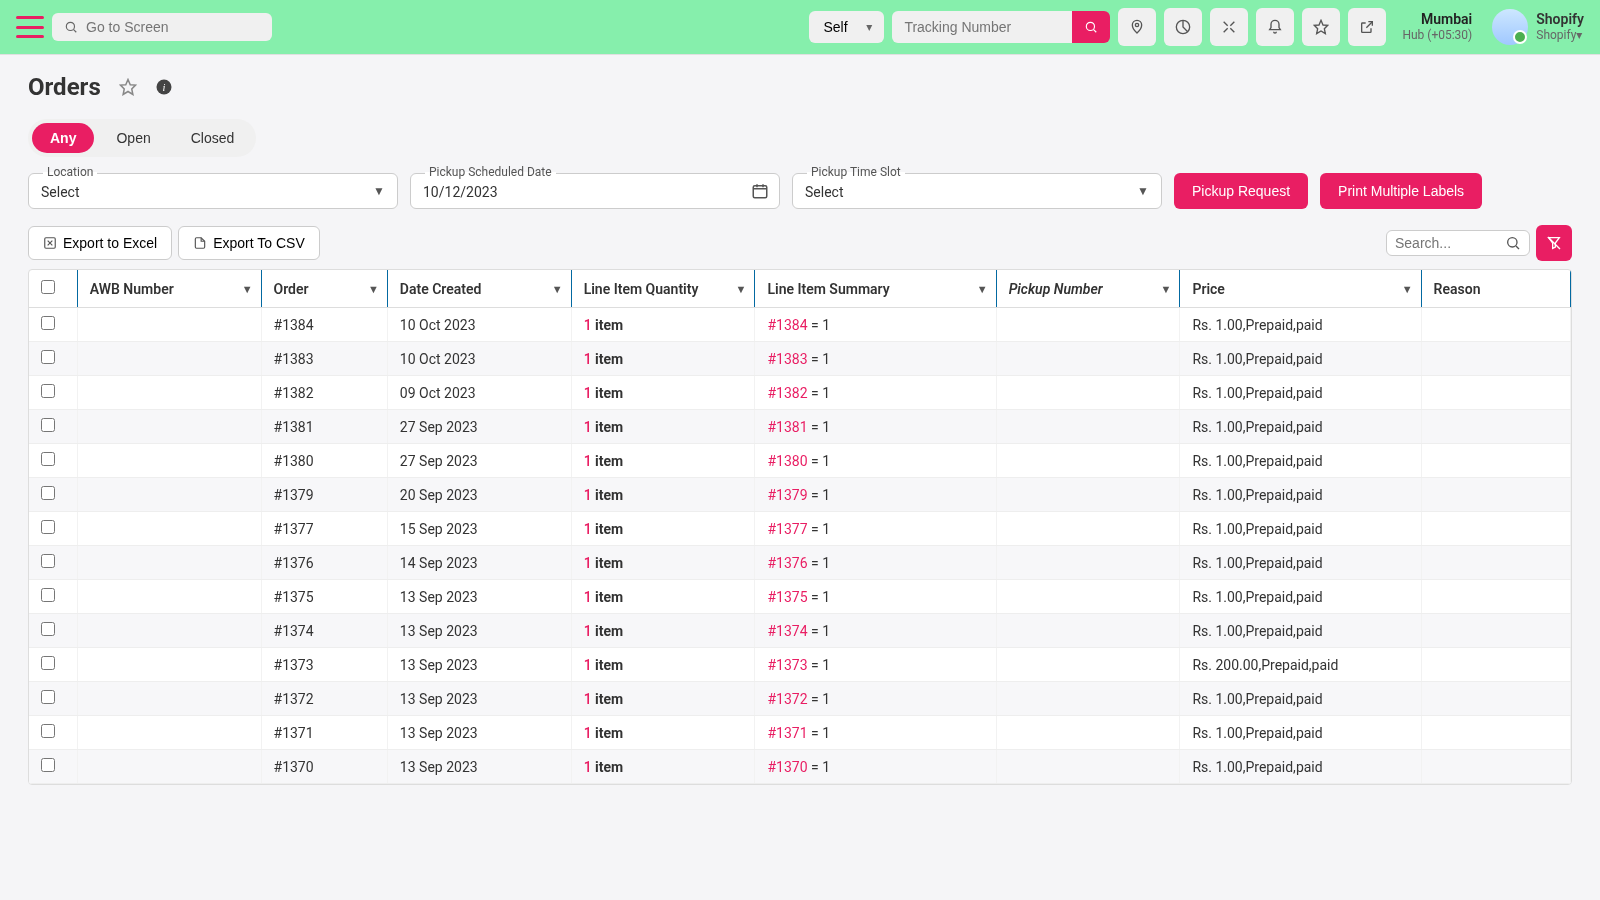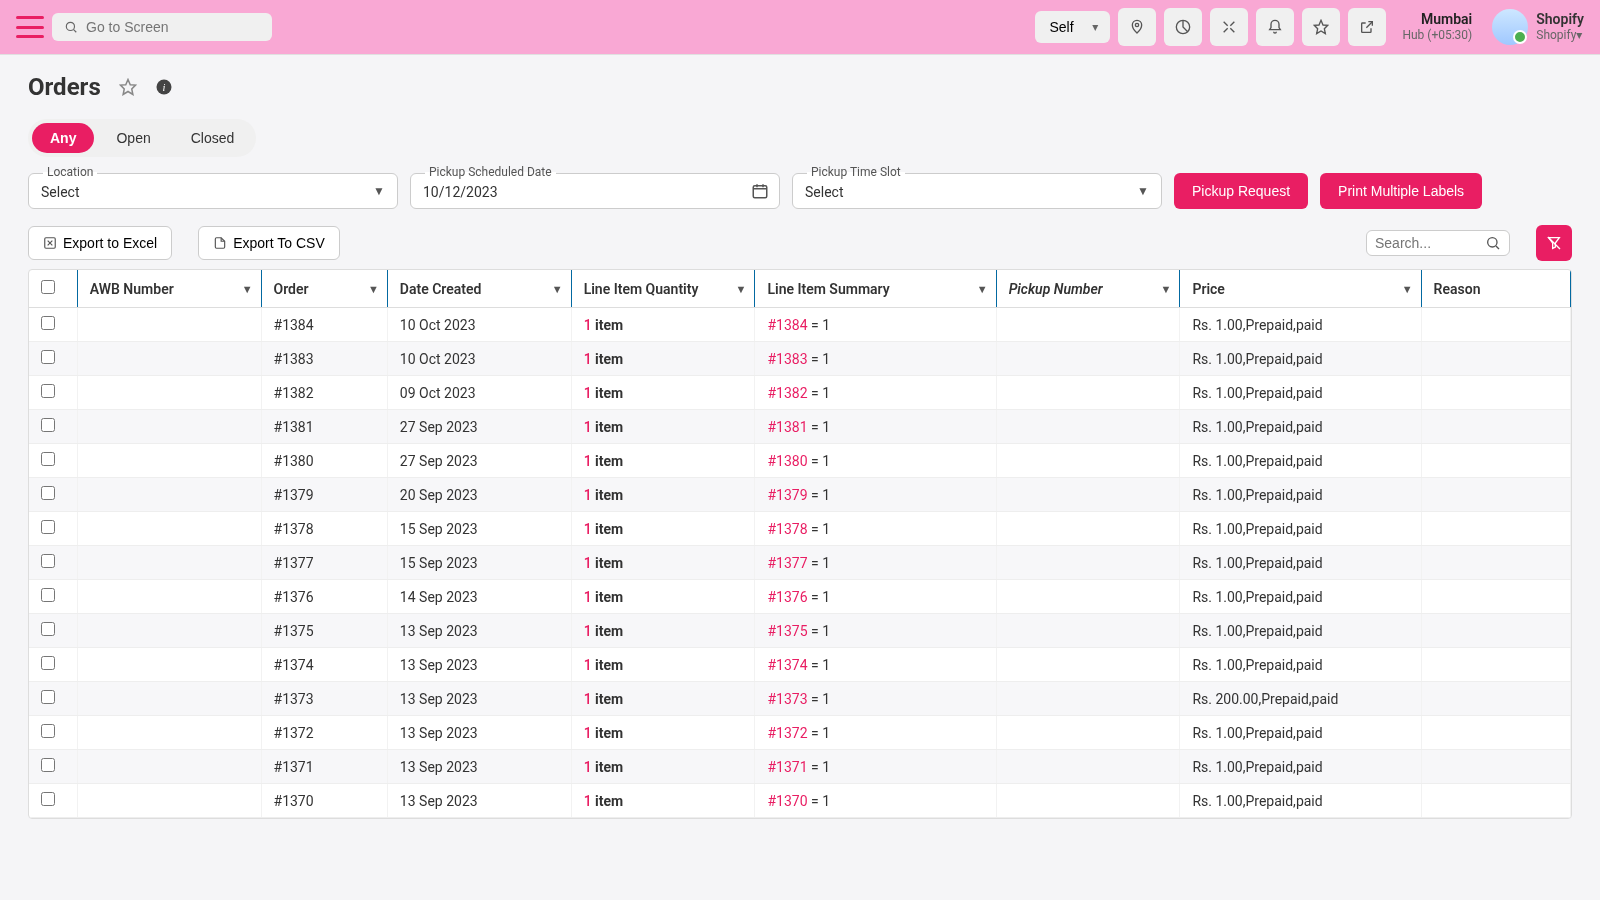--- a/index.html
+++ b/index.html
@@ -1,19 +1,19 @@
 <!DOCTYPE html>
 <html><head>
 <meta charset="utf-8">
 <style>
 * { box-sizing: border-box; margin: 0; padding: 0; }
 body { font-family: -apple-system, BlinkMacSystemFont, "Segoe UI", Roboto, sans-serif; background: #f5f5f7; color: #333; font-size: 14px; }
 
 
-.topbar { display: flex; align-items: center; gap: 8px; padding: 8px 16px; background: #f9a8d4; border-bottom: 1px solid #e0e0e0; }
+.topbar { display: flex; align-items: center; gap: 8px; padding: 8px 16px; background: #86efac; border-bottom: 1px solid #e0e0e0; }
 .hamburger { width: 28px; height: 22px; display: flex; flex-direction: column; justify-content: space-between; cursor: pointer; }
 .hamburger span { height: 3px; background: #e91e63; border-radius: 2px; }
 .search-box { display: flex; align-items: center; background: #f0f0f0; border-radius: 6px; padding: 6px 12px; gap: 8px; width: 220px; }
 .search-box input { border: none; background: transparent; outline: none; font-size: 14px; flex: 1; }
 .spacer { flex: 1; }
 .self-select { background: #f0f0f0; border: none; padding: 8px 36px 8px 14px; border-radius: 6px; font-size: 14px; appearance: none; cursor: pointer; position: relative; }
 .select-wrap { position: relative; display: inline-block; }
 .select-wrap::after { content: "▾"; position: absolute; right: 12px; top: 50%; transform: translateY(-50%); color: #666; pointer-events: none; font-size: 12px; }
 .track-input { background: #f0f0f0; border: none; padding: 8px 12px; border-radius: 6px 0 0 6px; font-size: 14px; width: 180px; outline: none; }
 .track-btn { background: #e91e63; border: none; padding: 8px 12px; border-radius: 0 6px 6px 0; color: #fff; cursor: pointer; }
@@ -42,21 +42,21 @@
 .field { position: relative; background: #fff; border: 1px solid #ccc; border-radius: 6px; padding: 6px 12px 8px; display: flex; flex-direction: column; }
 .field .label { font-size: 12px; color: #555; position: absolute; top: -9px; left: 14px; background: linear-gradient(#f5f5f7 50%, #fff 50%); padding: 0 4px; }
 .field .value { font-size: 14px; padding-top: 4px; }
 .field.location { width: 370px; }
 .field.date { width: 370px; }
 .field.slot { width: 370px; }
 .field .caret { position: absolute; right: 12px; top: 50%; transform: translateY(-50%); color: #555; font-size: 12px; }
 .field .cal { position: absolute; right: 10px; top: 50%; transform: translateY(-50%); color: #555; }
 .btn-primary { background: #e91e63; color: #fff; border: none; padding: 10px 18px; border-radius: 6px; font-size: 14px; cursor: pointer; white-space: nowrap; font-weight: 500; }
 
-.toolbar2 { display: flex; align-items: center; gap: 26px; margin-bottom: 8px; }
+.toolbar2 { display: flex; align-items: center; gap: 6px; margin-bottom: 8px; }
 .export-btn { background: #fff; border: 1px solid #ccc; border-radius: 6px; padding: 8px 14px; font-size: 14px; cursor: pointer; display: flex; align-items: center; gap: 6px; }
 .toolbar2 .spacer { flex: 1; }
 .table-search { display: flex; align-items: center; border: 1px solid #ccc; border-radius: 6px; background: #fff; padding: 4px 8px; }
 .table-search input { border: none; outline: none; font-size: 14px; width: 110px; }
 .filter-toggle { background: #e91e63; color: #fff; border: none; border-radius: 6px; width: 36px; height: 36px; display: flex; align-items: center; justify-content: center; cursor: pointer; }
 
 
 .table-wrap { background: #fff; border: 1px solid #ddd; border-radius: 4px; overflow-x: auto; }
 table { width: 100%; border-collapse: collapse; font-size: 14px; }
 th { text-align: left; padding: 10px 12px; border-bottom: 1px solid #ddd; border-right: 1px solid #0369a1; font-weight: 600; position: relative; white-space: nowrap; }
@@ -95,20 +95,31 @@
           <line x1="21" y1="21" x2="16.5" y2="16.5"></line>
         </svg>
     </span>
     <input type="text" placeholder="Go to Screen" style="">
   </div>
   <div class="spacer"></div>
   <div class="select-wrap">
     <select class="self-select">
       <option>Self</option>
     </select>
+  </div>
+  <div style="display:flex;">
+    <input class="track-input" type="text" placeholder="Tracking Number" style="">
+    <button class="track-btn">
+      <span>
+        <svg width="14" height="14" viewBox="0 0 24 24" fill="none" stroke="#fff" stroke-width="2">
+            <circle cx="11" cy="11" r="7"></circle>
+            <line x1="21" y1="21" x2="16.5" y2="16.5"></line>
+          </svg>
+      </span>
+    </button>
   </div>
   <button class="icon-btn">
     <span>
       <svg width="16" height="16" viewBox="0 0 24 24" fill="none" stroke="#555" stroke-width="2">
           <path d="M12 21s-7-6-7-12a7 7 0 0114 0c0 6-7 12-7 12z"></path>
           <circle cx="12" cy="9" r="2.5"></circle>
         </svg>
     </span>
   </button>
   <button class="icon-btn">
@@ -329,31 +340,20 @@
     <td>20 Sep 2023</td>
     <td class="qty"><span class="n">1</span> <b>item</b></td>
     <td class="sum"><span class="n">#1379</span> = 1</td>
     <td></td>
     <td>Rs. 1.00,Prepaid,paid</td>
     <td></td>
           </tr>
           <tr>
     <td><input type="checkbox" class="chk" style=""></td>
     <td></td>
-    <td>#1378</td>
-    <td>15 Sep 2023</td>
-    <td class="qty"><span class="n">1</span> <b>item</b></td>
-    <td class="sum"><span class="n">#1378</span> = 1</td>
-    <td></td>
-    <td>Rs. 1.00,Prepaid,paid</td>
-    <td></td>
-          </tr>
-          <tr>
-    <td><input type="checkbox" class="chk" style=""></td>
-    <td></td>
     <td>#1377</td>
     <td>15 Sep 2023</td>
     <td class="qty"><span class="n">1</span> <b>item</b></td>
     <td class="sum"><span class="n">#1377</span> = 1</td>
     <td></td>
     <td>Rs. 1.00,Prepaid,paid</td>
     <td></td>
           </tr>
           <tr>
     <td><input type="checkbox" class="chk" style=""></td>

